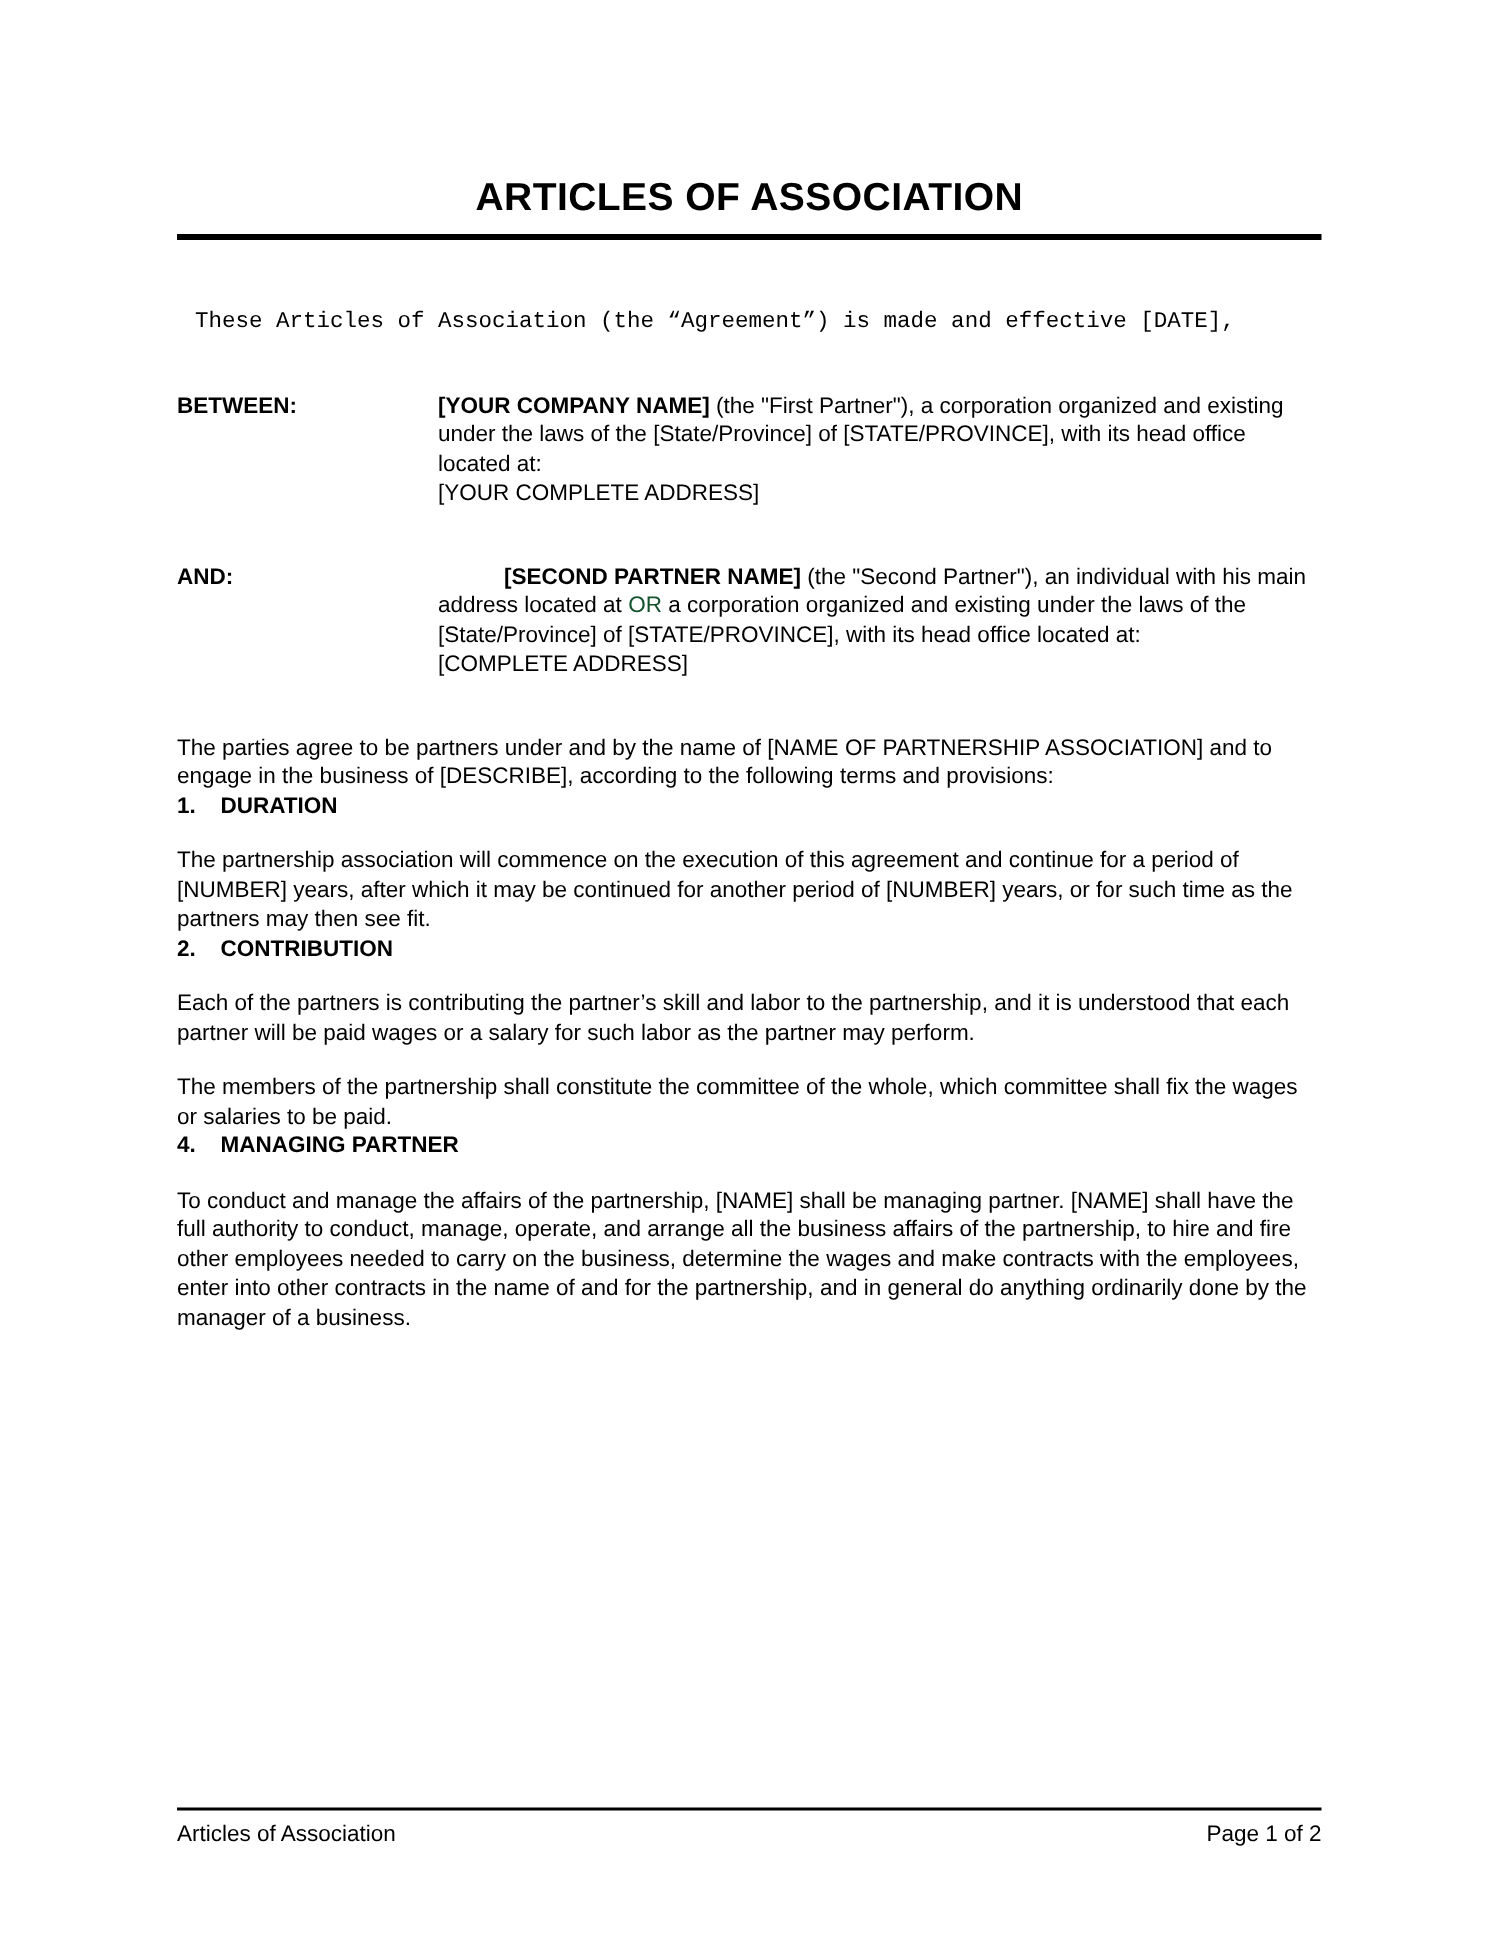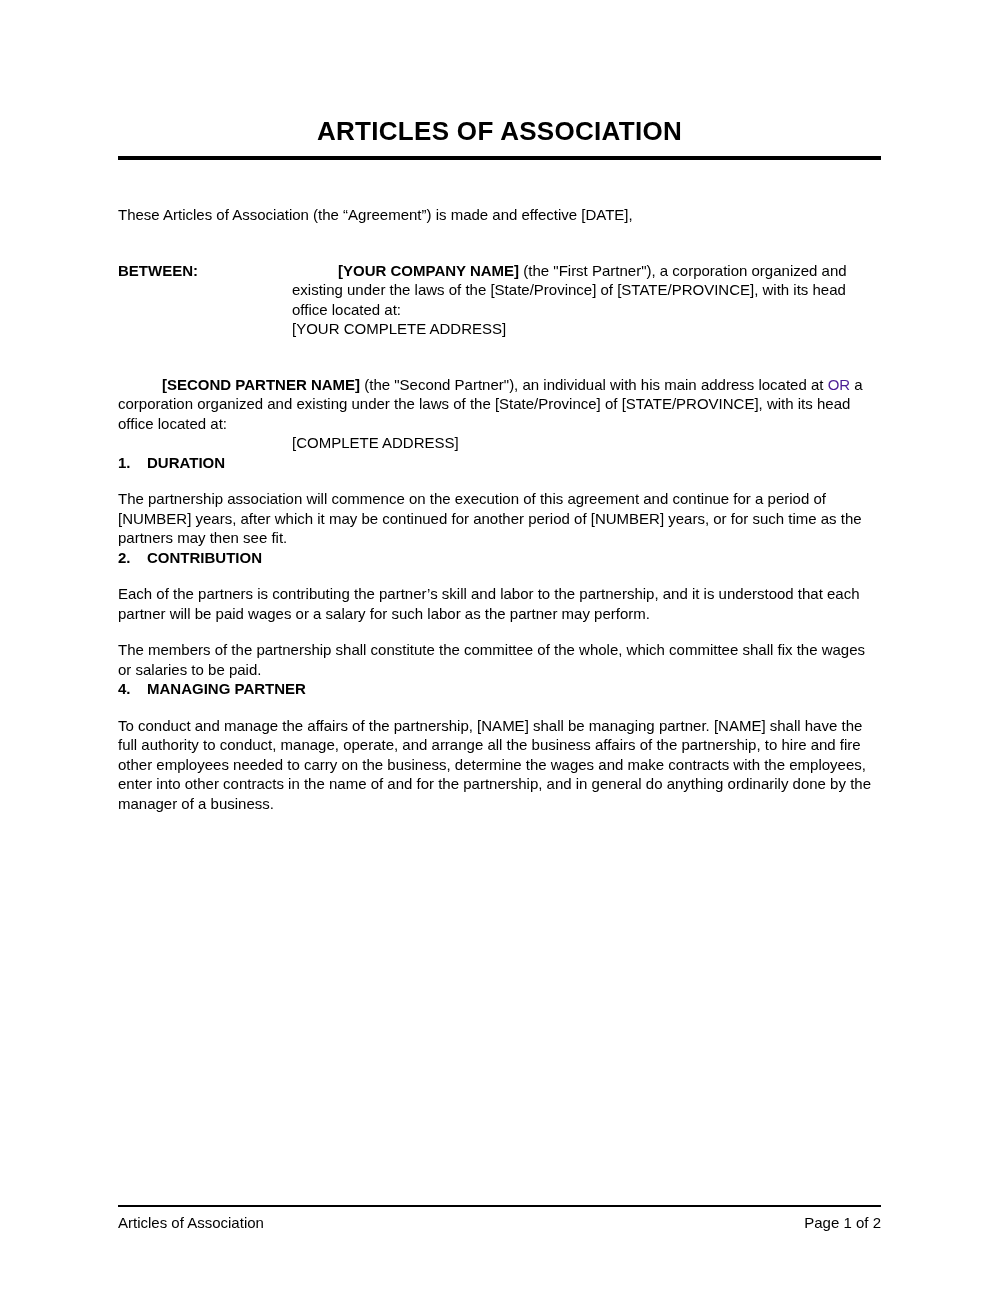--- a/index.html
+++ b/index.html
@@ -28,21 +28,22 @@
     font-weight: bold;
     text-align: center;
     letter-spacing: 0.3px;
   }
   .title-rule {
     height: 4px;
     background: #000000;
     margin-top: 11px;
   }
   .intro {
-    margin: 45px 0 0 0;
+    margin: 45px 0 0 12px;
+    font-family: Liberation Mono, monospace;
   }
   .party-row {
     display: flex;
     margin-top: 36px;
   }
   .party-label {
     width: 174px;
     flex-shrink: 0;
     font-weight: bold;
   }
@@ -86,29 +87,31 @@
 
 <div class="page">
 
   <h1 class="title">ARTICLES OF ASSOCIATION</h1>
   <div class="title-rule"></div>
 
   <p class="intro">These Articles of Association (the “Agreement”) is made and effective [DATE],</p>
 
   <div class="party-row">
     <div class="party-label">BETWEEN:</div>
-    <div class="party-text"><span style="font-weight: bold; margin-left: 46px;">[YOUR COMPANY NAME]</span><span> (the "First Partner"), a corporation organized and existing under the laws of the [State/Province] of [STATE/PROVINCE], with its head office located at:</span></div>
+    <div class="party-text"><span style="font-weight: bold;">[YOUR COMPANY NAME]</span><span> (the "First Partner"), a corporation organized and existing under the laws of the [State/Province] of [STATE/PROVINCE], with its head office located at:</span></div>
   </div>
   <div class="party-address">[YOUR COMPLETE ADDRESS]</div>
 
   <div class="party-row">
-    <div class="party-text"><span style="font-weight: bold; margin-left: 44px;">[SECOND PARTNER NAME]</span><span> (the "Second Partner"), an individual with his main address located at </span><span style="color: #4c1d95; text-align: right;">OR</span><span> a corporation organized and existing under the laws of the [State/Province] of [STATE/PROVINCE], with its head office located at:</span></div>
+    <div class="party-label">AND:</div>
+    <div class="party-text"><span style="font-weight: bold; margin-left: 44px;">[SECOND PARTNER NAME]</span><span> (the "Second Partner"), an individual with his main address located at </span><span style="color: #14532d; text-align: right;">OR</span><span> a corporation organized and existing under the laws of the [State/Province] of [STATE/PROVINCE], with its head office located at:</span></div>
   </div>
   <div class="party-address">[COMPLETE ADDRESS]</div>
 
+  <p class="clause">The parties agree to be partners under and by the name of [NAME OF PARTNERSHIP ASSOCIATION] and to engage in the business of [DESCRIBE], according to the following terms and provisions:</p>
 
   <div class="section-head">
     <span class="section-number">1.</span><span class="section-title">DURATION</span>
   </div>
   <p class="section-body">The partnership association will commence on the execution of this agreement and continue for a period of [NUMBER] years, after which it may be continued for another period of [NUMBER] years, or for such time as the partners may then see fit.</p>
 
   <div class="section-head">
     <span class="section-number">2.</span><span class="section-title">CONTRIBUTION</span>
   </div>
   <p class="section-body">Each of the partners is contributing the partner’s skill and labor to the partnership, and it is understood that each partner will be paid wages or a salary for such labor as the partner may perform.</p>

